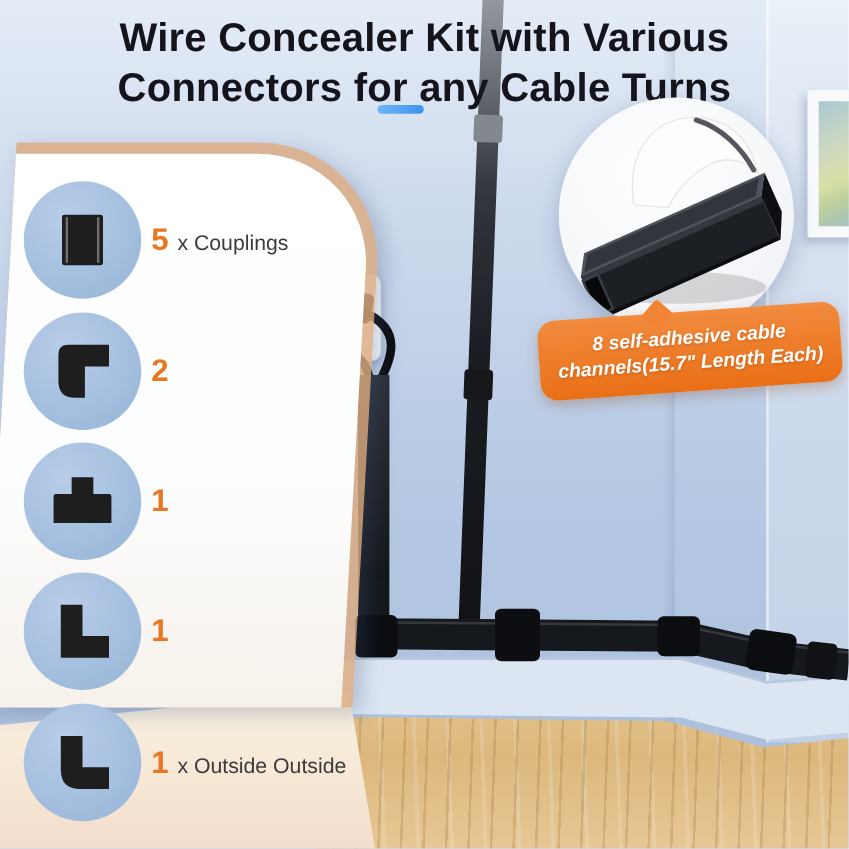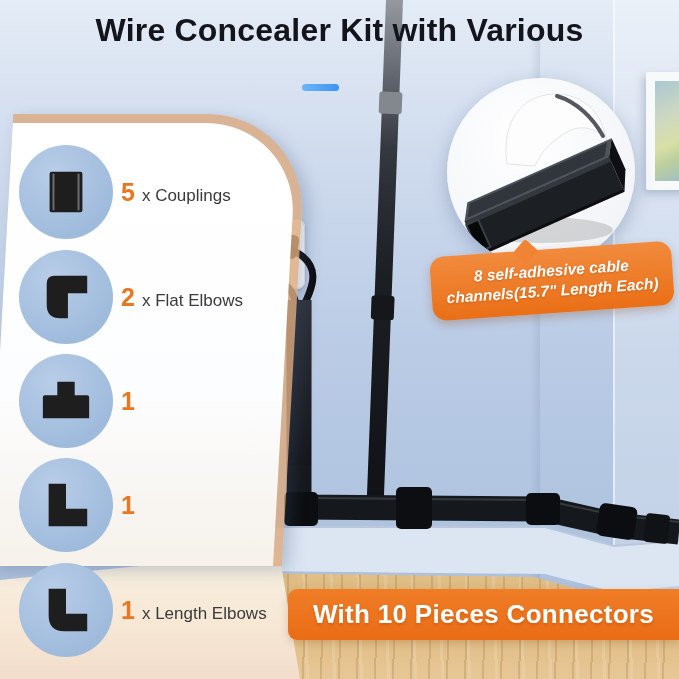--- a/index.html
+++ b/index.html
@@ -153,21 +153,20 @@
   </div>
 
   <div class="item" style="top:250px">
     <span class="badge">
       <svg width="54" height="54" viewBox="0 0 56 56">
         <path d="M16,6 L50,6 L50,24 L30,24 L30,50 L22,50 Q8,50 8,36 L8,14 Q8,6 16,6 Z" fill="#1e1e1e"></path>
       </svg>
     </span>
     <span class="item-text">
       <span class="count">2</span>
-      <span class="label">x Flat Elbows</span>
     </span>
   </div>
 
   <div class="item" style="top:354px">
     <span class="badge">
       <svg width="54" height="54" viewBox="0 0 56 56">
         <path d="M19,8 L37,8 L37,22 L50,22 Q52,22 52,24 L52,46 L4,46 L4,24 Q4,22 6,22 L19,22 Z" fill="#1e1e1e"></path>
       </svg>
     </span>
     <span class="item-text">
@@ -187,26 +186,27 @@
   </div>
 
   <div class="item" style="top:563px">
     <span class="badge">
       <svg width="54" height="54" viewBox="0 0 56 56">
         <path d="M10,6 L28,6 L28,32 L50,32 L50,50 L26,50 Q10,50 10,34 Z" fill="#1e1e1e"></path>
       </svg>
     </span>
     <span class="item-text">
       <span class="count">1</span>
-      <span class="label">x Length Elbows</span>
+      <span class="label">x Outside Outside</span>
     </span>
   </div>
 
   <div class="title">
     <div>Wire Concealer Kit with Various</div>
+    <div>Connectors for any Cable Turns</div>
   </div>
   <div class="dash"></div>
 
   <div class="inset">
     <svg width="188" height="188" viewBox="0 0 188 188">
       <ellipse cx="94" cy="152" rx="72" ry="13" fill="rgba(0,0,0,.14)"></ellipse>
       <g transform="translate(94,118) rotate(-24)">
         <polygon points="-80,-8 78,-8 88,-24 -70,-24" fill="#4d525b"></polygon>
         <polygon points="-80,-8 78,-8 88,-24 -70,-24" fill="url(#glossNA)"></polygon>
         <polygon points="-76,-10 74,-10 82,-22 -68,-22" fill="#31353c"></polygon>
@@ -220,16 +220,13 @@
       <path d="M110,18 C130,24 146,40 156,58" fill="none" stroke="#55585e" stroke-width="4" stroke-linecap="round"></path>
     </svg>
   </div>
 
   <div class="bubble">
     <div class="tail"></div>
     <span>8 self-adhesive cable</span>
     <span>channels(15.7" Length Each)</span>
   </div>
 
-  <div class="banner">
-    <span>With 10 Pieces Connectors</span>
-  </div>
 </div>
 
 </body></html>

